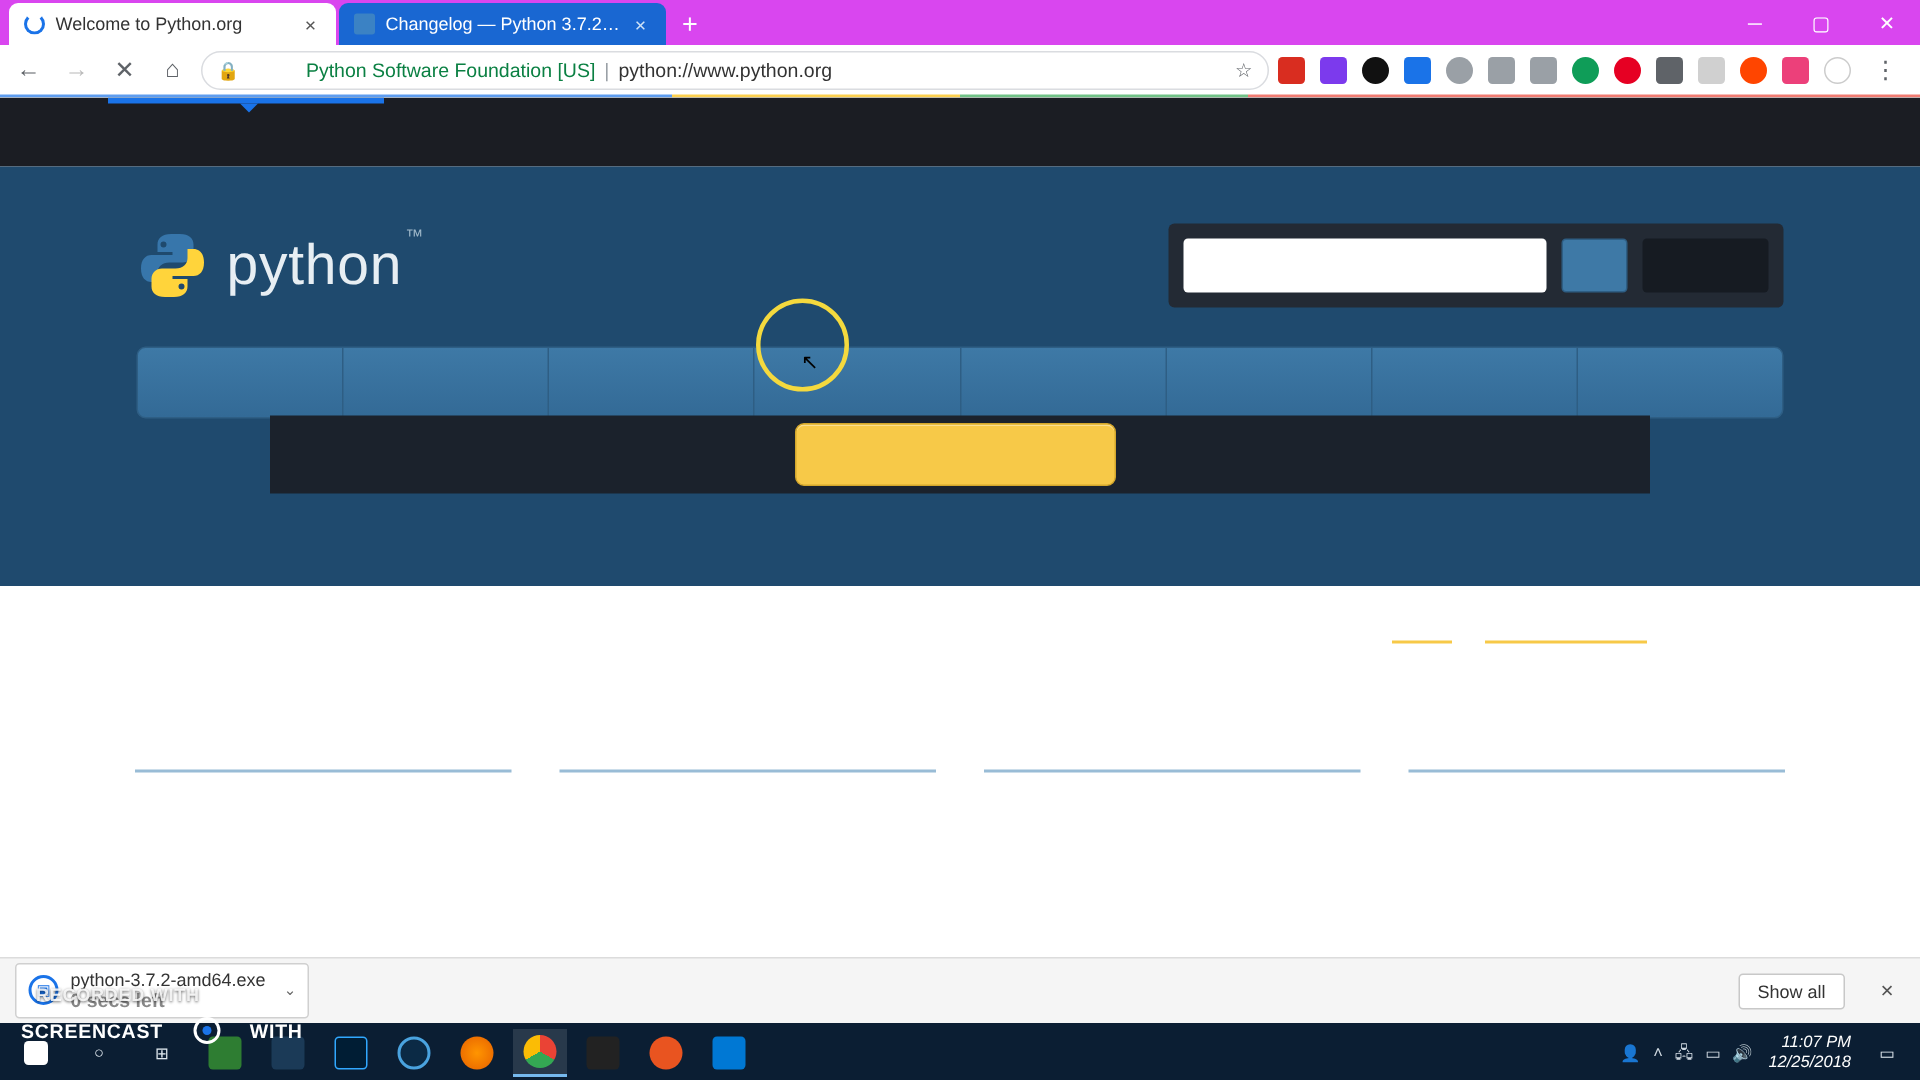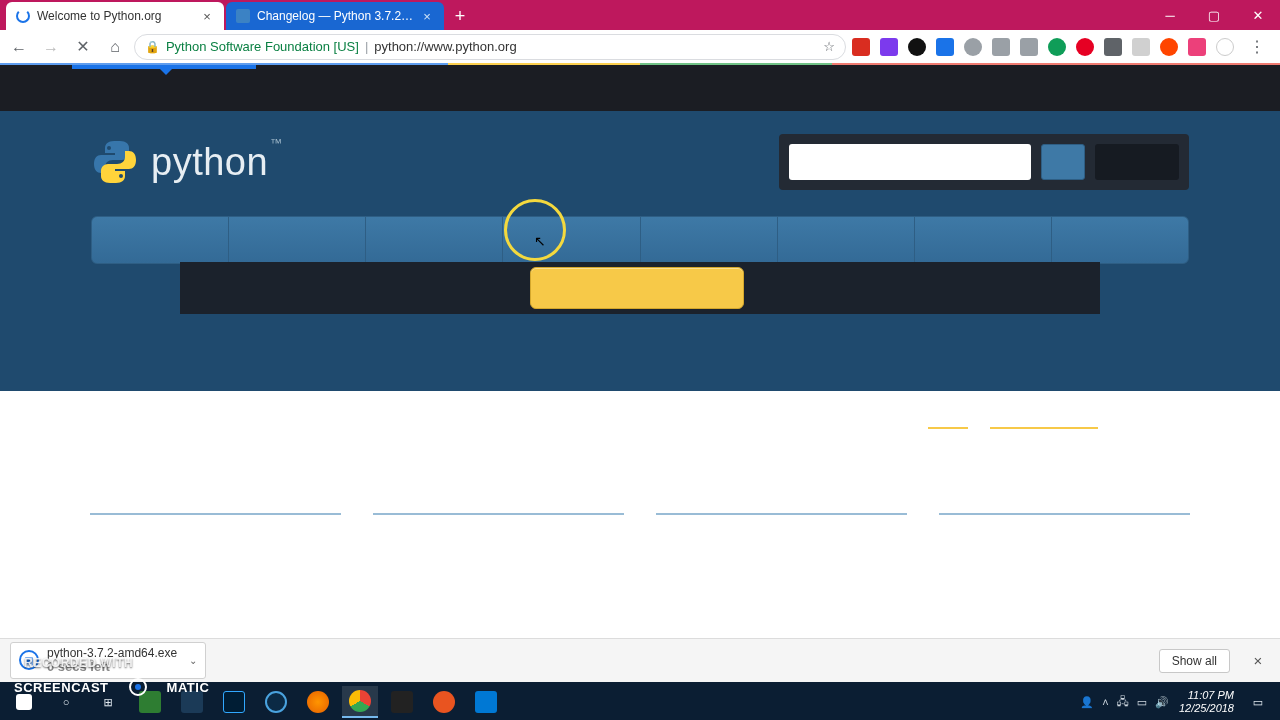--- a/index.html
+++ b/index.html
@@ -1,55 +1,55 @@
 <!DOCTYPE html>
 <html><head>
 <meta charset="utf-8">
 <style>
 * { margin: 0; padding: 0; box-sizing: border-box; font-family: "Segoe UI", Arial, sans-serif; }
 html, body { width: 1280px; height: 720px; overflow: hidden; background: #fff; }
 
 
 .browser-chrome { height: 63px; background: #fff; display: flex; flex-direction: column; }
-.tab-strip { height: 30px; background: #be185d; display: flex; align-items: flex-end; padding-left: 6px; }
+.tab-strip { height: 30px; background: #d946ef; display: flex; align-items: flex-end; padding-left: 6px; }
 .tab { height: 28px; background: #fff; border-radius: 6px 6px 0 0; display: flex; align-items: center; padding: 0 10px; font-size: 12px; color: #333; width: 218px; margin-right: 2px; position: relative; }
 .tab.inactive { background: #1967d2; color: #fff; }
 .tab-favicon { width: 14px; height: 14px; margin-right: 7px; border: 2px solid #1a73e8; border-top-color: transparent; border-radius: 50%; }
 .tab.inactive .tab-favicon { border: none; background: #3b82c4; border-radius: 2px; }
 .tab-title { flex: 1; white-space: nowrap; overflow: hidden; text-overflow: ellipsis; }
 .tab-close { width: 14px; height: 14px; margin-left: 6px; display: flex; align-items: center; justify-content: center; font-size: 13px; color: #555; }
 .tab.inactive .tab-close { color: #cfe3f7; }
 .tab-new { width: 28px; height: 28px; display: flex; align-items: center; justify-content: center; color: #fff; font-size: 18px; }
 .win-controls { margin-left: auto; display: flex; height: 30px; }
 .win-btn { width: 44px; display: flex; align-items: center; justify-content: center; color: #fff; font-size: 13px; }
 
 .address-row { height: 33px; display: flex; align-items: center; padding: 0 6px; gap: 6px; }
 .nav-btn { width: 26px; height: 26px; display: flex; align-items: center; justify-content: center; color: #5f6368; font-size: 16px; border-radius: 50%; }
 .nav-btn.disabled { color: #bbb; }
 .omnibox { flex: 1; height: 26px; border: 1px solid #dadce0; border-radius: 13px; display: flex; align-items: center; padding: 0 10px; font-size: 13px; color: #5f6368; gap: 6px; }
 .omnibox .lock { color: #0b8043; font-size: 12px; }
-.omnibox .origin { color: #0b8043; }
+.omnibox .origin { color: #0b8043; margin-left: 38px; }
 .omnibox .sep { color: #9aa0a6; }
 .omnibox .url { color: #333; }
 .omnibox .star { margin-left: auto; color: #5f6368; }
 .ext-row { display: flex; align-items: center; gap: 10px; padding-right: 4px; }
 .ext-icon { width: 18px; height: 18px; border-radius: 3px; }
 
 .thin-divider { height: 2px; background: linear-gradient(to right, #1a73e8 0 35%, #fbbc04 35% 50%, #34a853 50% 65%, #ea4335 65% 100%); opacity: .7; }
 
 
 .page { height: 573px; overflow: hidden; background: #fff; }
 .topbar { height: 46px; background: #1b1d23; position: relative; }
 .topbar .active-tab { position: absolute; left: 72px; top: 0; width: 184px; height: 4px; background: #1a73e8; }
 .topbar .active-tab::after { content:""; position:absolute; left: 88px; top: 4px; width:0; height:0; border-left:6px solid transparent; border-right:6px solid transparent; border-top:6px solid #1a73e8; }
 
 .hero { background: linear-gradient(#1f4a6e, #1f4a6e 280px, #fff 280px); padding: 0 0 0 0; position: relative; height: 360px; }
 .container { width: 1098px; margin: 0 auto; position: relative; }
 
-.logo-row { display: flex; align-items: center; justify-content: space-between; padding-top: 23px; }
+.logo-row { display: flex; align-items: center; justify-content: space-between; padding-top: 38px; }
 .logo { display: flex; align-items: center; gap: 12px; }
 .logo-mark { width: 48px; height: 48px; position: relative; }
 .logo-mark svg { width: 48px; height: 48px; }
 .logo-text { font-size: 38px; color: #e7eef3; font-weight: 300; letter-spacing: 0.5px; position: relative; }
 .logo-text sup { font-size: 12px; position: relative; top: -14px; left: 2px; color: #9fb8c9; }
 
 .search-wrap { width: 410px; height: 56px; background: #232a34; border-radius: 4px; display: flex; align-items: center; padding: 8px 10px; gap: 10px; }
 .search-input { flex: 1; height: 36px; background: #fff; border: none; border-radius: 3px; }
 .search-go { width: 44px; height: 36px; background: #3e79a6; border-radius: 3px; border: 1px solid #2e5e84; }
 .social { width: 84px; height: 36px; background: #161b22; border-radius: 3px; }
@@ -233,21 +233,21 @@
   <button class="show-all">Show all</button>
   <div class="dl-close">×</div>
 </div>
 
 <div class="watermark">RECORDED WITH</div>
 <div class="watermark2">
   <span>SCREENCAST</span>
   <span class="ring">
       <span class="dot"></span>
     </span>
-  <span>MATIC</span>
+  <span>WITH</span>
 </div>
 
 <div class="taskbar">
   <div class="tb-left">
     <div class="tb-btn">
         <div class="tb-icon" style="background:#fff;width:16px;height:16px"></div>
       </div>
     <div class="tb-btn">○</div>
     <div class="tb-btn">⊞</div>
     <div class="tb-btn">

